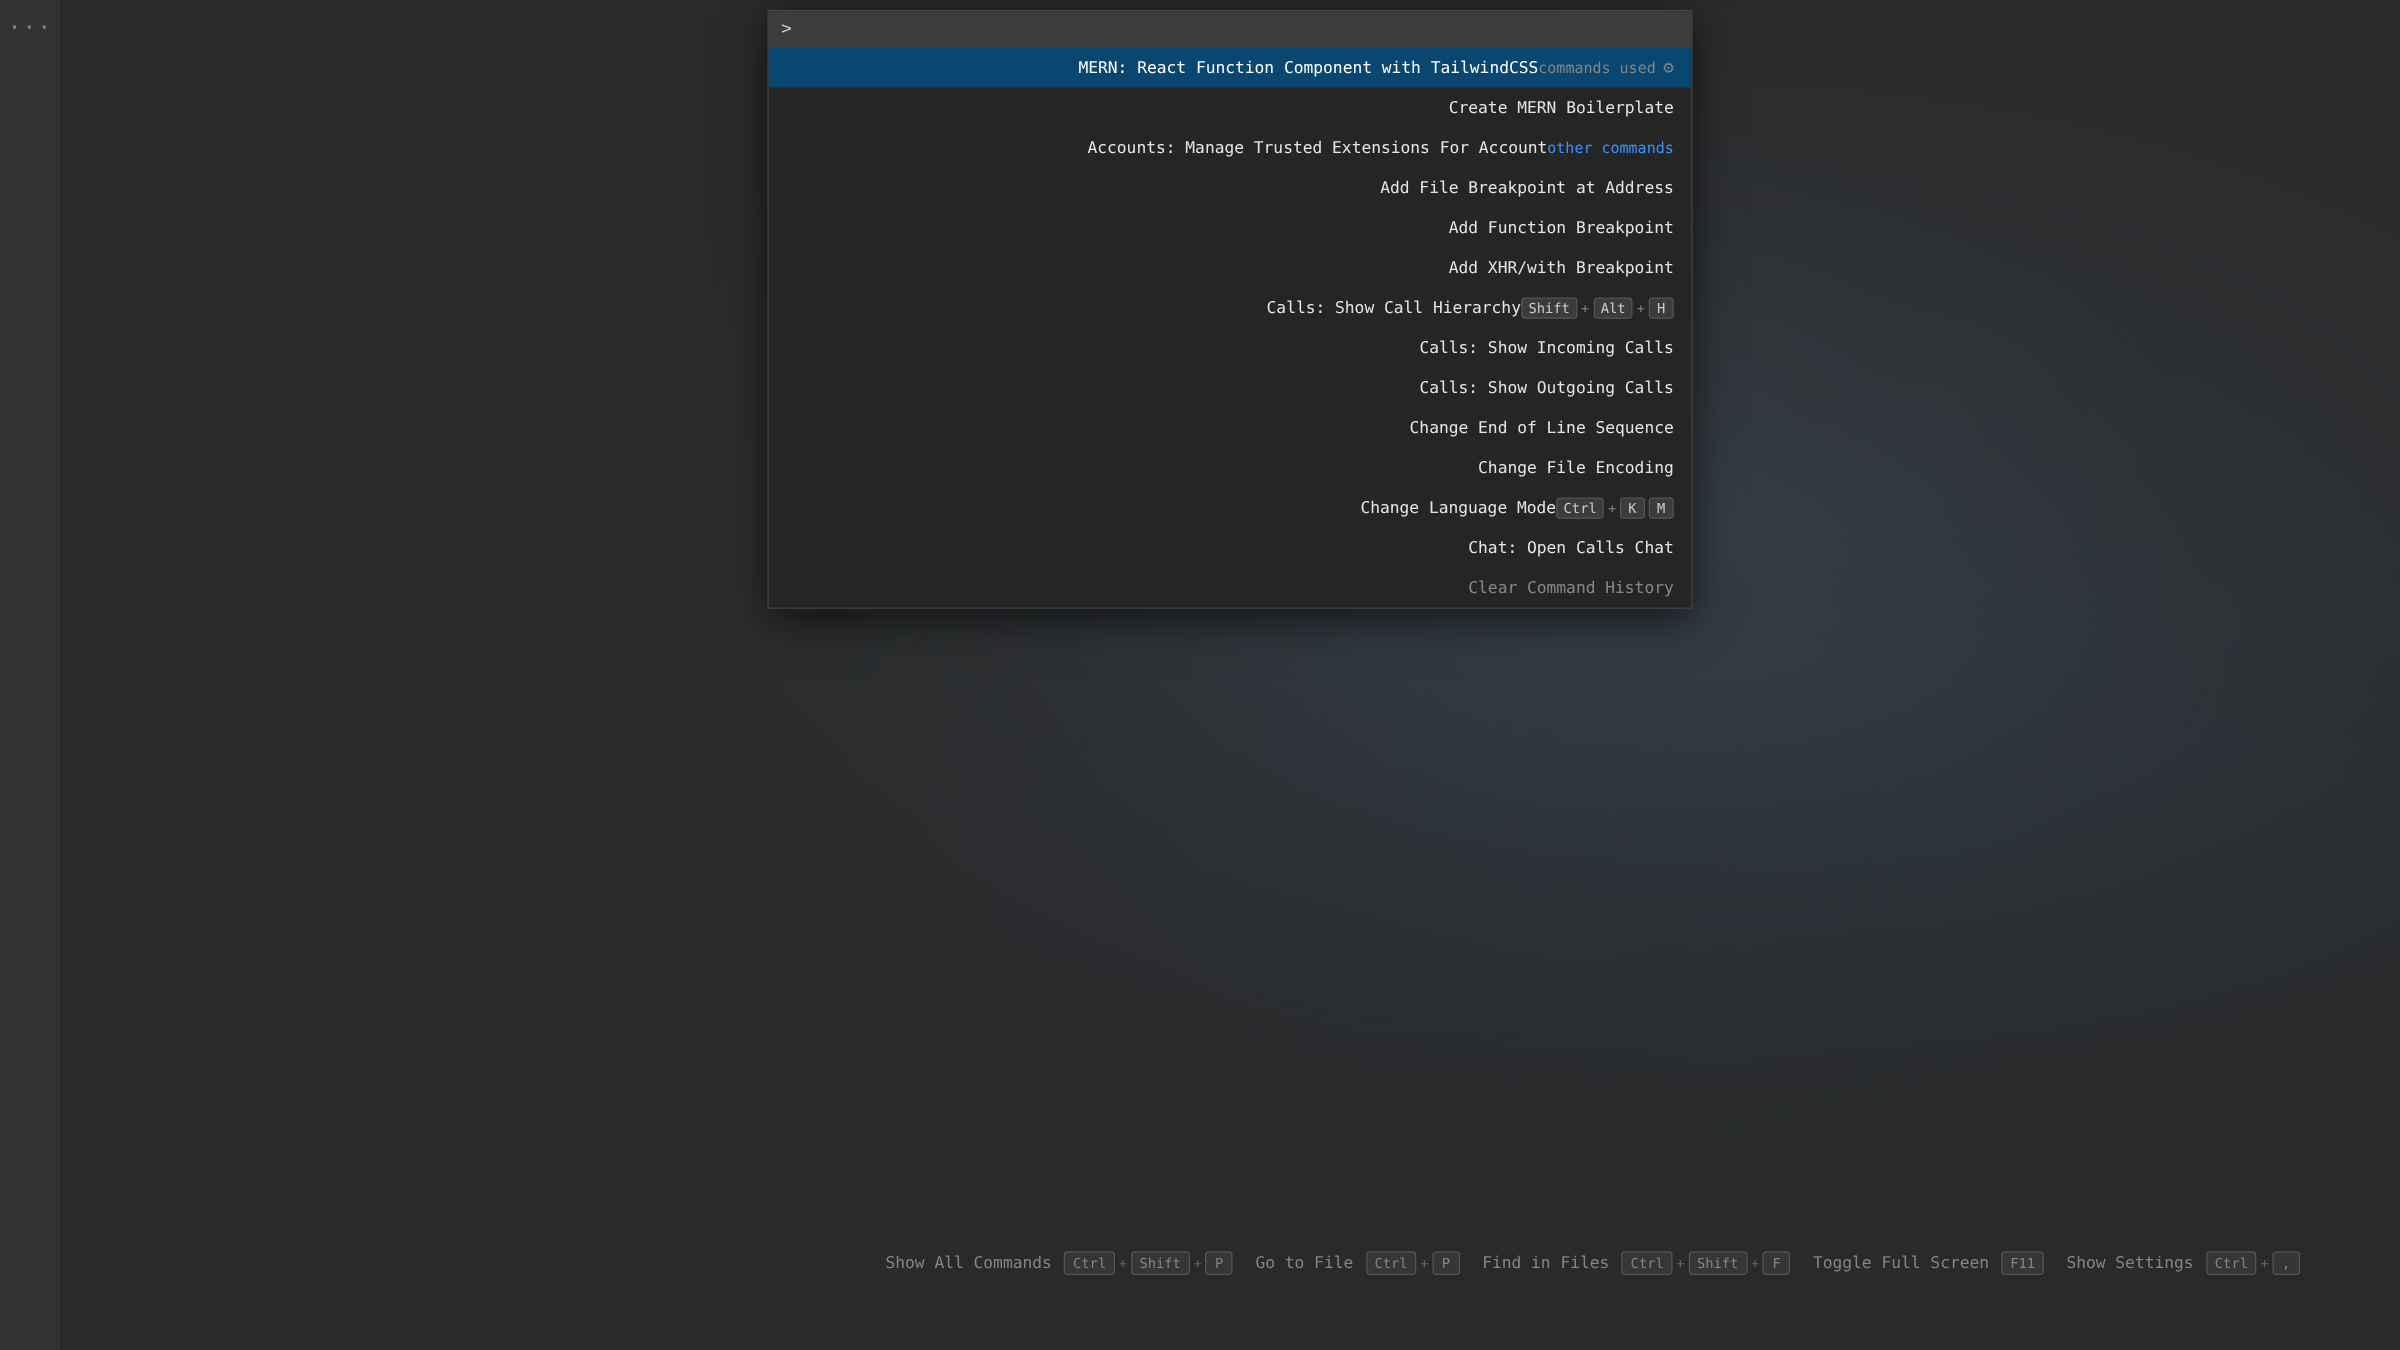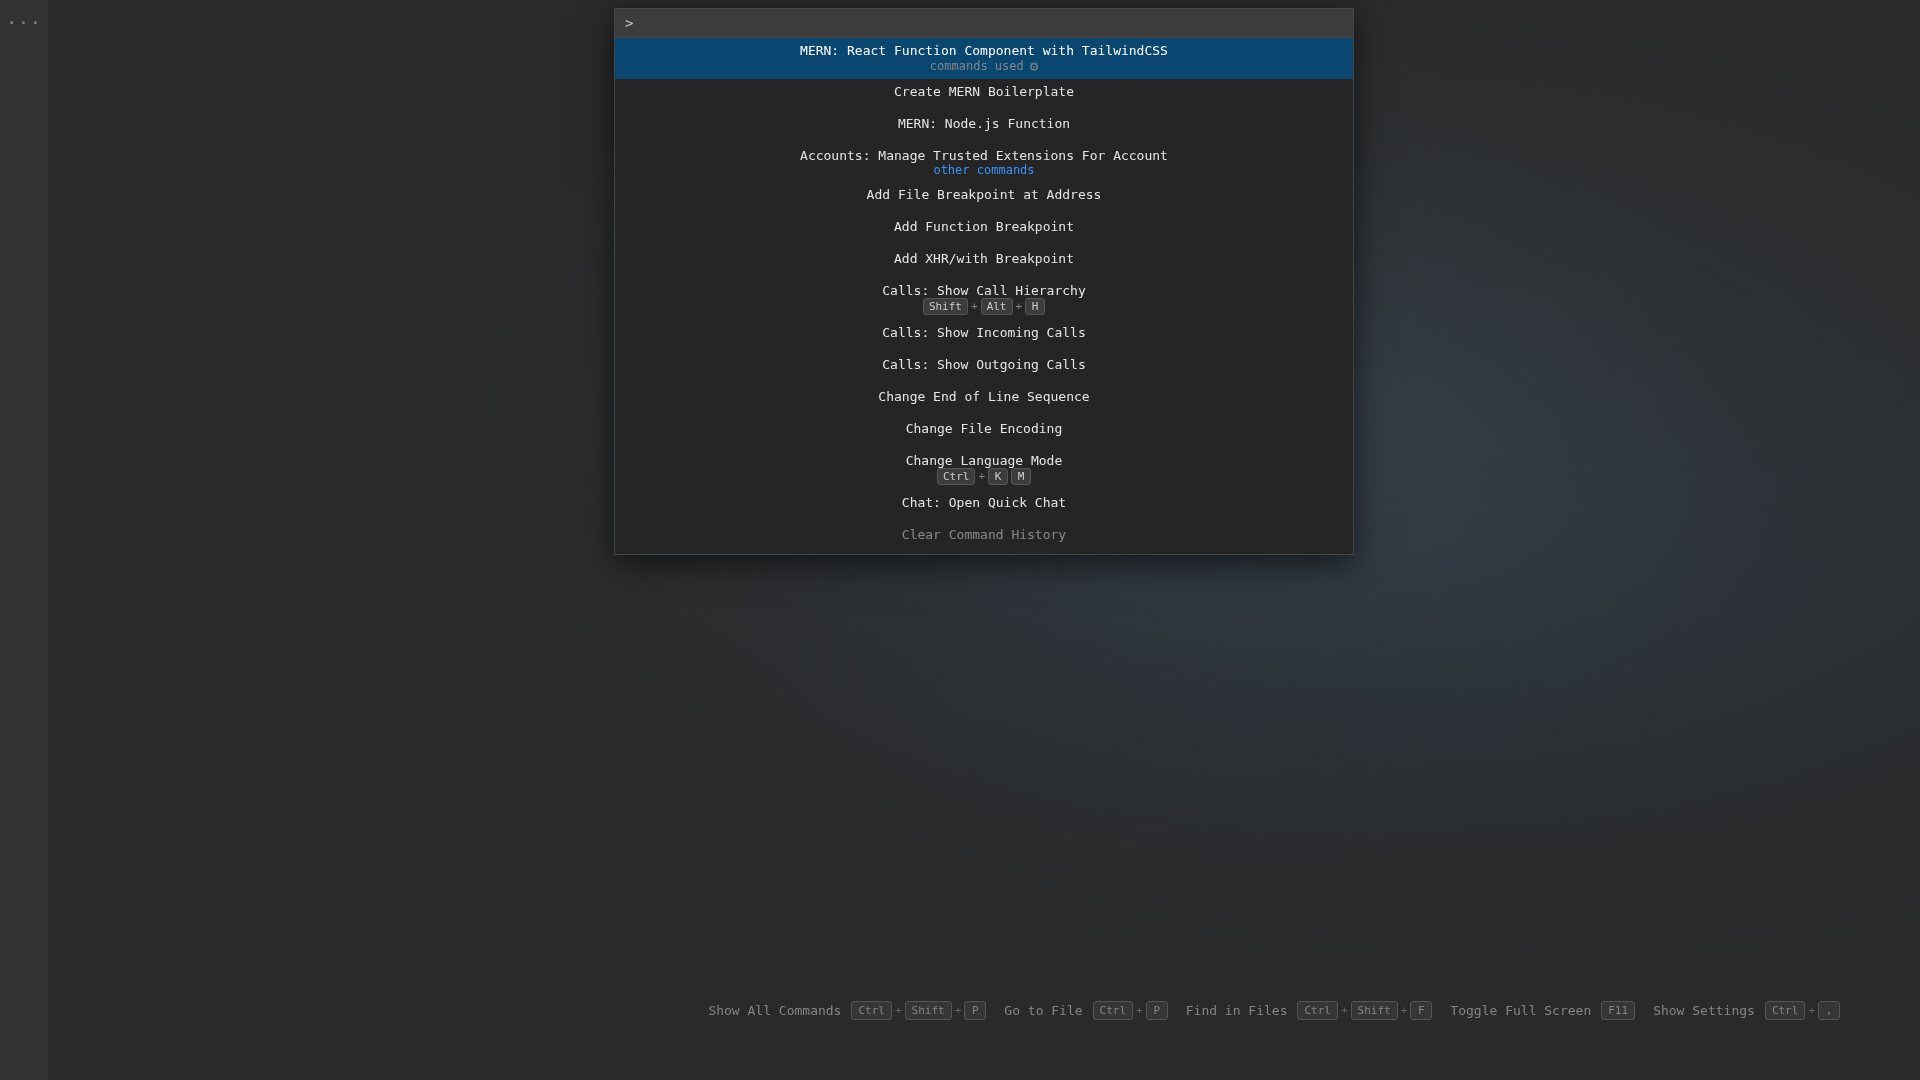--- a/index.html
+++ b/index.html
@@ -110,25 +110,24 @@
       font-family: inherit;
     }
 
     .command-list {
       list-style: none;
     }
 
     .command-item {
       display: flex;
       align-items: center;
-      justify-content: flex-start;
+      justify-content: flex-end;
       padding: 5px 14px;
       cursor: pointer;
       min-height: 32px;
-      flex-direction: column;
     }
 
     .command-item.active {
       background-color: #094771;
     }
 
     .command-item-left {
       display: flex;
       align-items: center;
       gap: 8px;
@@ -261,28 +260,20 @@
         <li class="command-item">
     <div class="command-item-left">
       <span class="command-item-label">Create MERN Boilerplate</span>
     </div>
     <div class="command-item-right">
       
     </div>
   </li>
         <li class="command-item">
     <div class="command-item-left">
-      <span class="command-item-label">MERN: Node.js Function</span>
-    </div>
-    <div class="command-item-right">
-      
-    </div>
-  </li>
-        <li class="command-item">
-    <div class="command-item-left">
       <span class="command-item-label">Accounts: Manage Trusted Extensions For Account</span>
     </div>
     <div class="command-item-right">
       <span class="other-commands-text">other commands</span>
     </div>
   </li>
         <li class="command-item">
     <div class="command-item-left">
       <span class="command-item-label">Add File Breakpoint at Address</span>
     </div>
@@ -360,21 +351,21 @@
       <div class="keybinding">
               <span class="key">Ctrl</span>
               <span class="key-separator">+</span>
               <span class="key">K</span>
               <span class="key">M</span>
             </div>
     </div>
   </li>
         <li class="command-item">
     <div class="command-item-left">
-      <span class="command-item-label">Chat: Open Quick Chat</span>
+      <span class="command-item-label">Chat: Open Calls Chat</span>
     </div>
     <div class="command-item-right">
       
     </div>
   </li>
         <li class="command-item" style="overflow: hidden; max-height: 16px; opacity: 0.5;">
     <div class="command-item-left">
       <span class="command-item-label">Clear Command History</span>
     </div>
     <div class="command-item-right">

